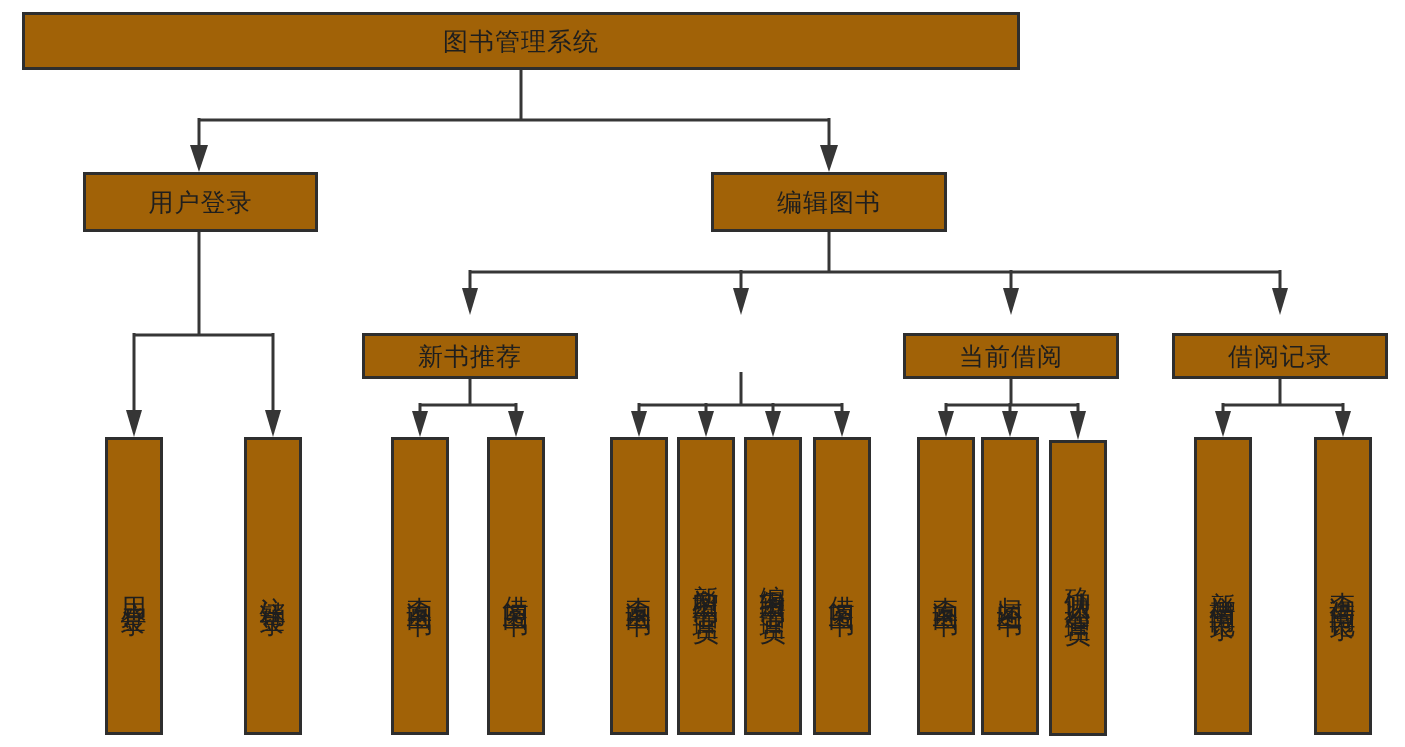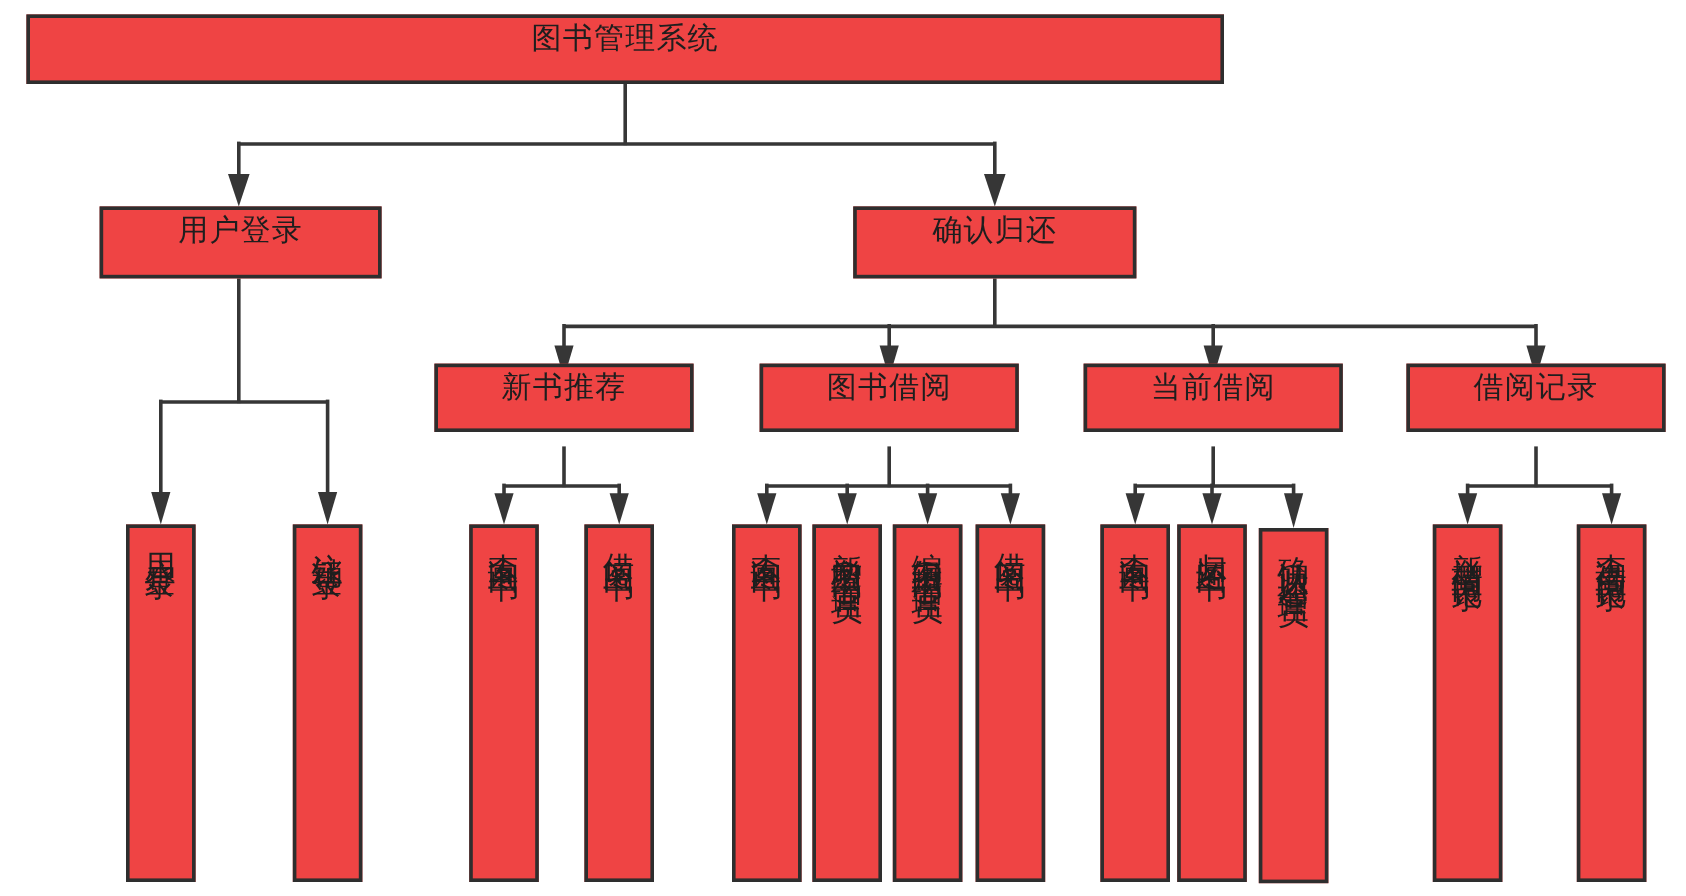--- a/index.html
+++ b/index.html
@@ -25,46 +25,47 @@
     stroke: currentColor;
     stroke-width: 3;
   }
   svg.connectors polygon {
     fill: currentColor;
     stroke: none;
   }
   .node {
     position: absolute;
     box-sizing: border-box;
-    background: #ef4444;
+    background: #a16207;
     border: 3px solid var(--border, #2e2e2e);
     display: flex;
+    align-items: center;
     justify-content: center;
     color: var(--text, #1e1e1e);
   }
   .node.h {
     font-size: 25px;
     letter-spacing: 1px;
     white-space: nowrap;
   }
   .node.v .vtext {
     writing-mode: vertical-rl;
     line-height: 1;
     font-size: 26px;
     letter-spacing: 5px;
   }
   .leaf {
     top: 437px;
     width: 58px;
     height: 298px;
   }
   .l3 {
-    top: 303px;
+    top: 333px;
     width: 216px;
-    height: 57px;
+    height: 46px;
   }
   .watermark {
     position: absolute;
     right: 13px;
     bottom: 4px;
     font-size: 19px;
     color: var(--watermark, #a9a9a9);
     text-shadow: 1px 1px 0 rgba(255,255,255,.9);
     letter-spacing: 1px;
     white-space: nowrap;
@@ -152,29 +153,26 @@
   </svg>
 
   <div class="node h" style="left:22px; top:12px; width:998px; height:58px">
     <span>图书管理系统</span>
   </div>
 
   <div class="node h" style="left:83px; top:172px; width:235px; height:60px">
     <span>用户登录</span>
   </div>
   <div class="node h" style="left:711px; top:172px; width:236px; height:60px">
-    <span>确认归还</span>
+    <span>编辑图书</span>
   </div>
 
   <div class="node h l3" style="left:362px">
     <span>新书推荐</span>
   </div>
-  <div class="node h l3" style="left:633px">
-    <span>图书借阅</span>
-  </div>
   <div class="node h l3" style="left:1172px">
     <span>借阅记录</span>
   </div>
   <div class="node h l3" style="left:903px">
     <span>当前借阅</span>
   </div>
 
   <div class="node v leaf" style="left:105px">
     <span class="vtext">用户登录</span>
   </div>

